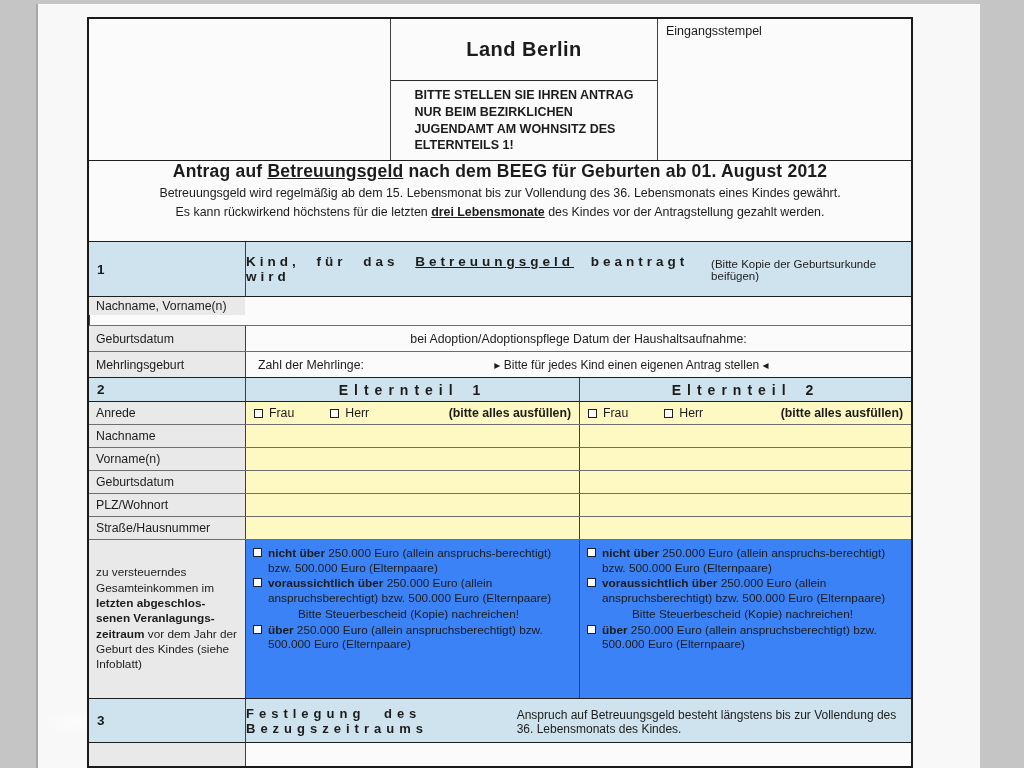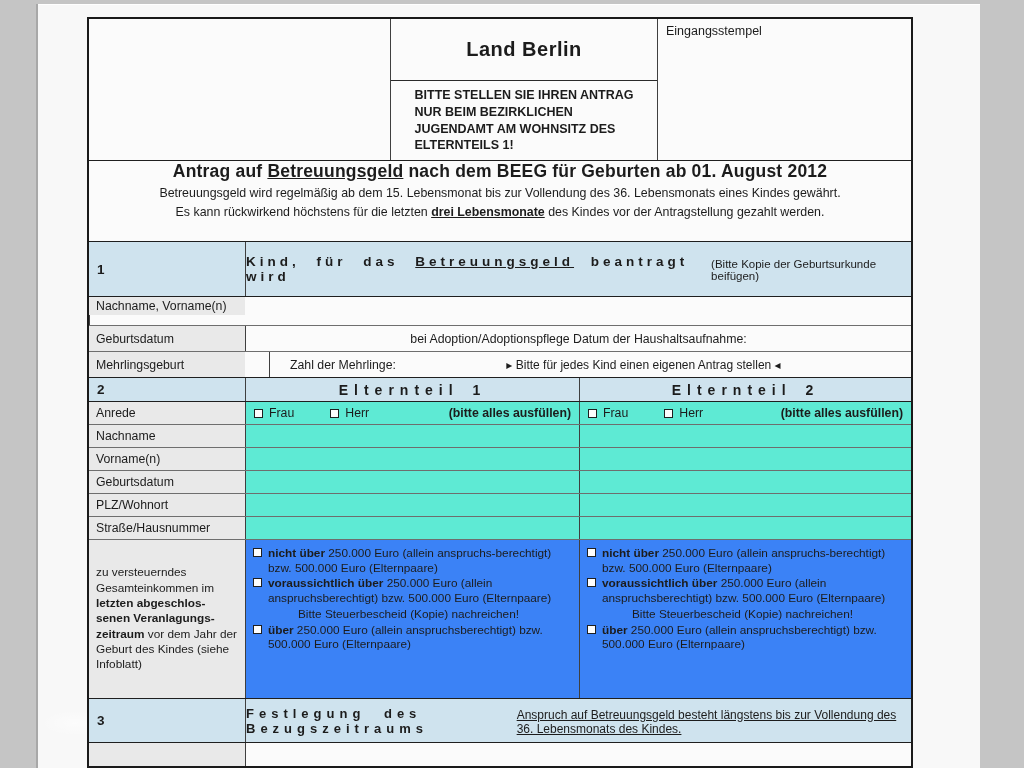--- a/index.html
+++ b/index.html
@@ -69,36 +69,36 @@
   .shead-line { font-weight: bold; font-size: 13.5px; letter-spacing: 4px; word-spacing: 9px; }
   .shead-sub  { font-size: 11.5px; margin-top: 1px; }
   .r-s1 { height: 55px; }
   .r-s2 { height: 24px; }
   .r-s3 { height: 44px; }
   .col-head {
     display: flex; align-items: center; justify-content: center;
     font-weight: bold; font-size: 14px; letter-spacing: 6px; word-spacing: 4px;
   }
   .s3-line1 { font-weight: bold; font-size: 13px; letter-spacing: 5px; word-spacing: 10px; }
-  .s3-line2 { font-size: 12px; text-decoration: underline; margin-top: 2px; }
+  .s3-line2 { font-size: 12px; margin-top: 2px; }
 
   
   .label-cell {
     width: 156px; background: #e9e9e9;
     display: flex; align-items: center;
     padding: 2px 7px; font-size: 12.3px;
   }
   .value-cell { flex: 1; display: flex; align-items: center; font-size: 12.3px; background: #fbfbfb; }
   .r-k1 { height: 29px; flex-direction: column; } .r-k2 { height: 26px; } .r-k3 { height: 26px; }
   .center-text { justify-content: center; text-align: center; }
-  .mehr-cell { padding: 0 20px; margin-left: 24px; }
+  .mehr-cell { padding: 0 12px; }
   .mehr-note { flex: 1; text-align: center; font-size: 12px; }
   .r-p { height: 23px; }
   .pcol1 { width: 334px; } .pcol2 { flex: 1; }
-  .pcell { display: flex; align-items: center; background: #5eead4; }
+  .pcell { display: flex; align-items: center; background: #fef9c3; }
 
   
   .anrede { padding: 0 8px; font-size: 12.3px; }
   .cbgroup { display: flex; align-items: center; }
   .cbgroup.g2 { margin-left: 36px; }
   .cb {
     width: 9px; height: 9px; flex: none;
     border: 1.5px solid #1f1f1f; background: #fdfdfd;
     margin-right: 6px; display: inline-block;
   }

